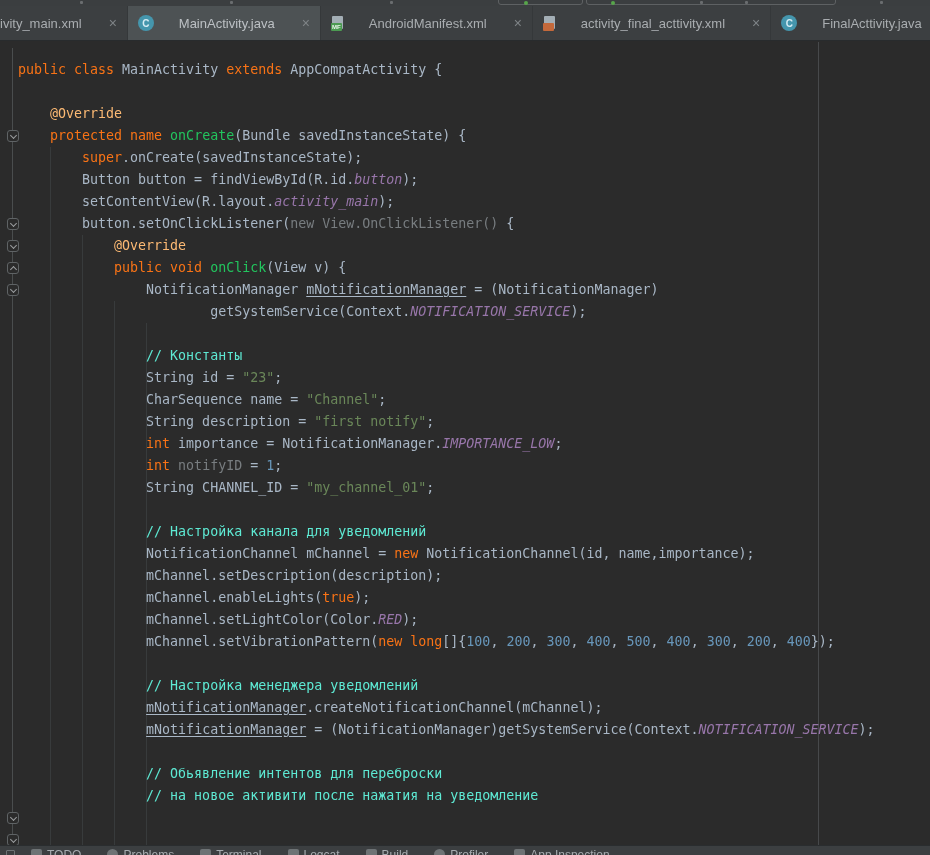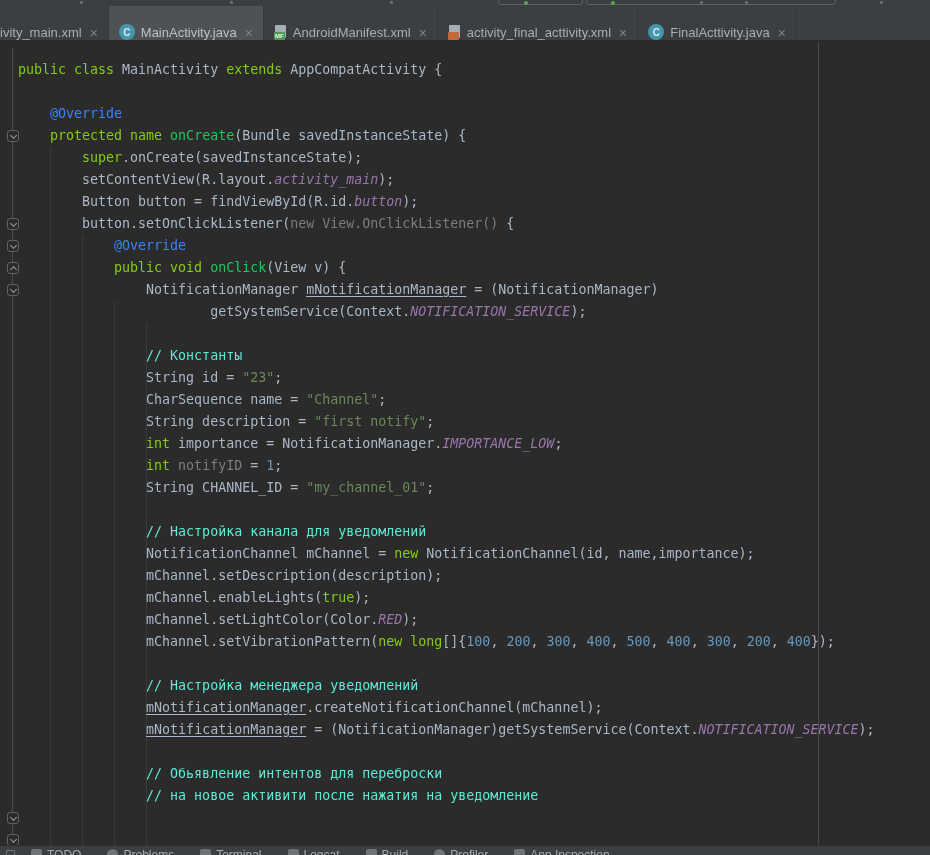--- a/index.html
+++ b/index.html
@@ -8,22 +8,22 @@
 
   
   .top-strip { position:relative; height:6px; background:#3B3E40; overflow:hidden; }
   .ts-box { position:absolute; top:-9px; height:14px; border:1px solid #5E6163; border-radius:3px; background:#3B3E40; }
   .ts-dot { position:absolute; width:4px; height:4px; border-radius:50%; background:#57A64A; top:1px; }
   .ts-tick { position:absolute; width:3px; height:3px; background:#6A6D6F; top:1px; border-radius:1px; }
 
   
   .tab-bar { position:relative; height:35px; background:#3C3F41; border-bottom:1px solid #282B2D;
              display:flex; align-items:stretch; }
-  .tab { position:relative; display:flex; align-items:flex-end; padding:0 10px; cursor:default;
-         color:#A9ADB0; font-size:13px; border-right:1px solid #35383A; white-space:nowrap; }
+  .tab { position:relative; display:flex; align-items:center; padding:0 10px; cursor:default;
+         color:#A9ADB0; font-size:13px; border-right:1px solid #35383A; white-space:nowrap;gap:19px; }
   .tab.active { background:#4D5254; color:#BCC0C4; }
   .tab.clipped { padding-left:0; border-left:none; }
   .tab .close { margin-left:8px; color:#7F8487; font-size:14px; line-height:1; }
   .tab .tab-label { margin-left:6px; }
   .tab.clipped .tab-label { margin-left:0; }
 
   .icon-class { width:16px; height:16px; border-radius:50%; background:#4596AD; color:#D6ECF4;
                 font-size:10px; font-weight:bold; display:inline-flex; align-items:center;
                 justify-content:center; flex:none; }
   .icon-doc { position:relative; width:13px; height:15px; flex:none; }
@@ -35,23 +35,23 @@
 
   
   .editor { position:absolute; top:42px; left:0; right:0; bottom:10px; background:#2B2B2B; overflow:hidden; }
   .guide-line { position:absolute; left:818px; top:0; bottom:0; width:1px; background:#47494B; }
   .fold-line { position:absolute; left:12px; top:6px; bottom:0; width:1px; background:#4A4D4E; }
   .indent-guide { position:absolute; width:1px; background:#383B3C; }
 
   .code { position:absolute; top:17px; left:18px; font-family:"DejaVu Sans Mono", monospace;
           font-size:13.3px; color:#A9B7C6; }
   .code .line { height:22px; line-height:22px; white-space:pre; }
-  .tok-k { color:#84cc16; }
+  .tok-k { color:#f97316; }
   .tok-d { color:#A9B7C6; }
-  .tok-a { color:#3b82f6; }
+  .tok-a { color:#fdba74; }
   .tok-s { color:#6A8759; }
   .tok-n { color:#6897BB; }
   .tok-c { color:#5eead4; }
   .tok-p { color:#9876AA; font-style:italic; }
   .tok-m { color:#22c55e; }
   .tok-g { color:#787D80; }
   .tok-u { color:#A9B7C6; text-decoration:underline; text-underline-offset:2px; }
 
   .fold-marker { position:absolute; left:7px; width:12px; height:12px; border:1px solid #5F6365;
                  border-radius:3px; background:#2B2B2B; }
@@ -133,22 +133,22 @@
   <div class="fold-marker" style="top:242px;"></div>
   <div class="fold-marker" style="top:770px;"></div>
   <div class="fold-marker" style="top:792px;"></div>
 
   <div class="code">
       <div class="line"><span class="tok-k">public class </span><span class="tok-d">MainActivity </span><span class="tok-k">extends </span><span class="tok-d">AppCompatActivity {</span></div>
       <div class="line">&nbsp;</div>
       <div class="line"><span class="tok-a">    @Override</span></div>
       <div class="line"><span class="tok-k">    protected name </span><span class="tok-m">onCreate</span><span class="tok-d">(Bundle savedInstanceState) {</span></div>
       <div class="line"><span class="tok-d">        </span><span class="tok-k">super</span><span class="tok-d">.onCreate(savedInstanceState);</span></div>
+      <div class="line"><span class="tok-d">        Button button = findViewById(R.id.</span><span class="tok-p">button</span><span class="tok-d">);</span></div>
       <div class="line"><span class="tok-d">        setContentView(R.layout.</span><span class="tok-p">activity_main</span><span class="tok-d">);</span></div>
-      <div class="line"><span class="tok-d">        Button button = findViewById(R.id.</span><span class="tok-p">button</span><span class="tok-d">);</span></div>
       <div class="line"><span class="tok-d">        button.setOnClickListener(</span><span class="tok-g">new View.OnClickListener() </span><span class="tok-d">{</span></div>
       <div class="line"><span class="tok-a">            @Override</span></div>
       <div class="line"><span class="tok-k">            public void </span><span class="tok-m">onClick</span><span class="tok-d">(View v) {</span></div>
       <div class="line"><span class="tok-d">                NotificationManager </span><span class="tok-u">mNotificationManager</span><span class="tok-d"> = (NotificationManager)</span></div>
       <div class="line"><span class="tok-d">                        getSystemService(Context.</span><span class="tok-p">NOTIFICATION_SERVICE</span><span class="tok-d">);</span></div>
       <div class="line">&nbsp;</div>
       <div class="line"><span class="tok-c">                // Константы</span></div>
       <div class="line"><span class="tok-d">                String id = </span><span class="tok-s">"23"</span><span class="tok-d">;</span></div>
       <div class="line"><span class="tok-d">                CharSequence name = </span><span class="tok-s">"Channel"</span><span class="tok-d">;</span></div>
       <div class="line"><span class="tok-d">                String description = </span><span class="tok-s">"first notify"</span><span class="tok-d">;</span></div>

